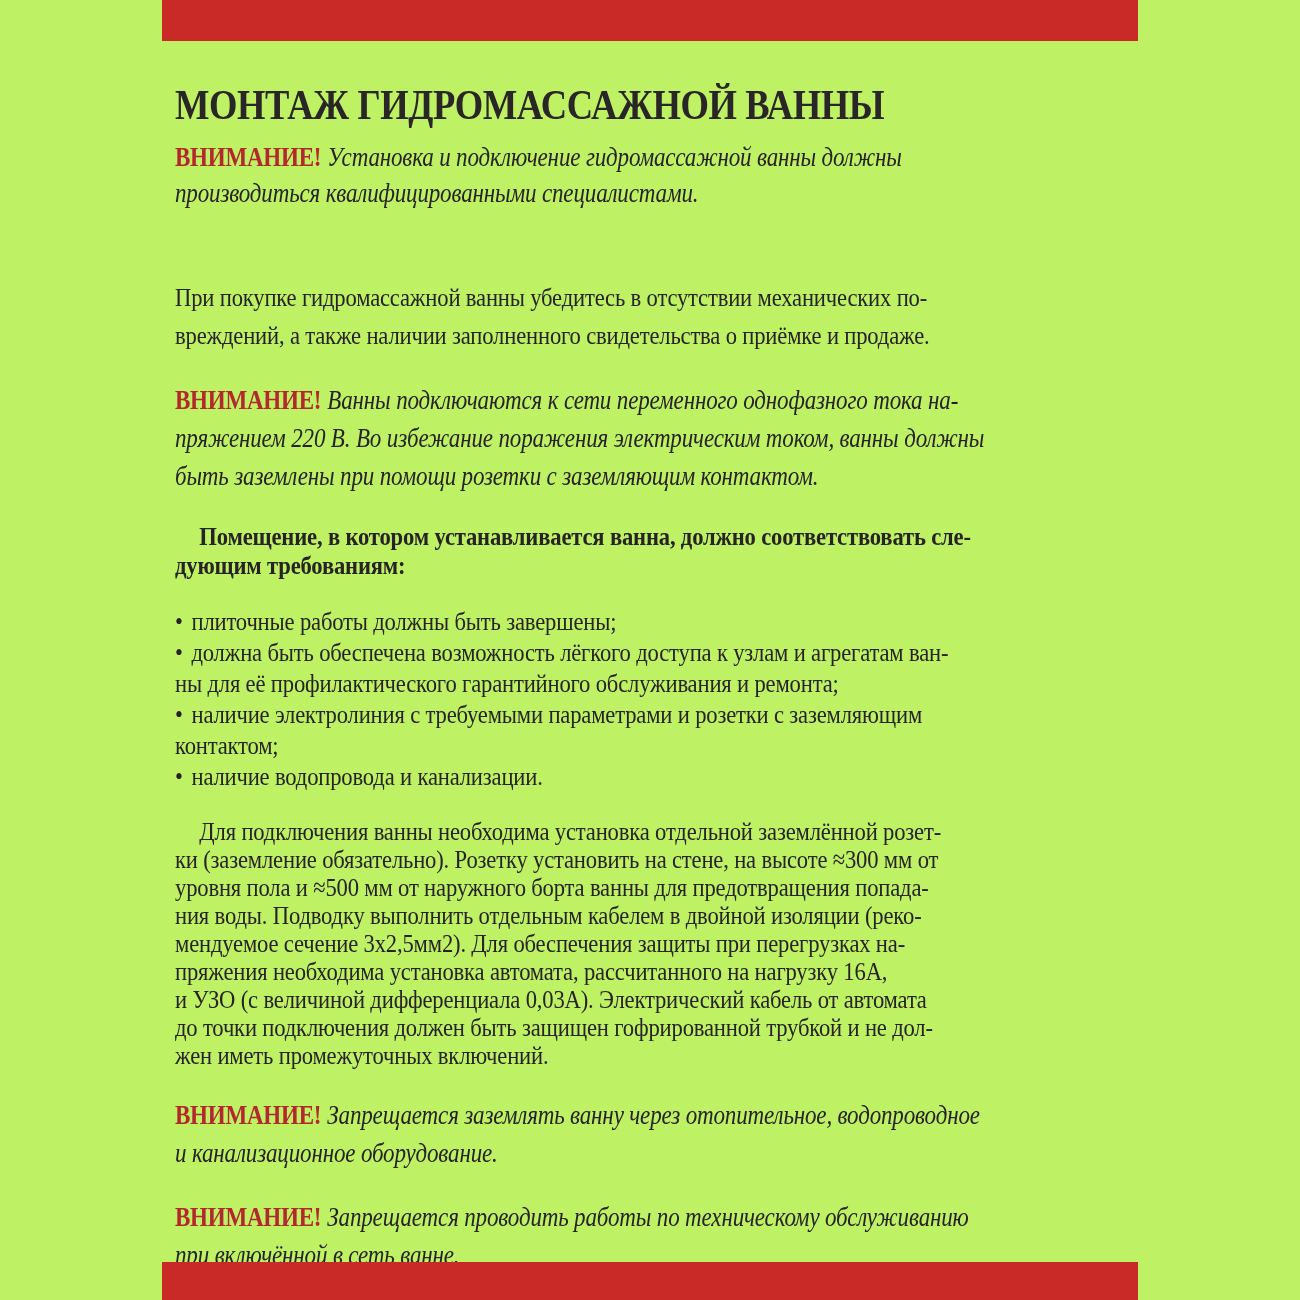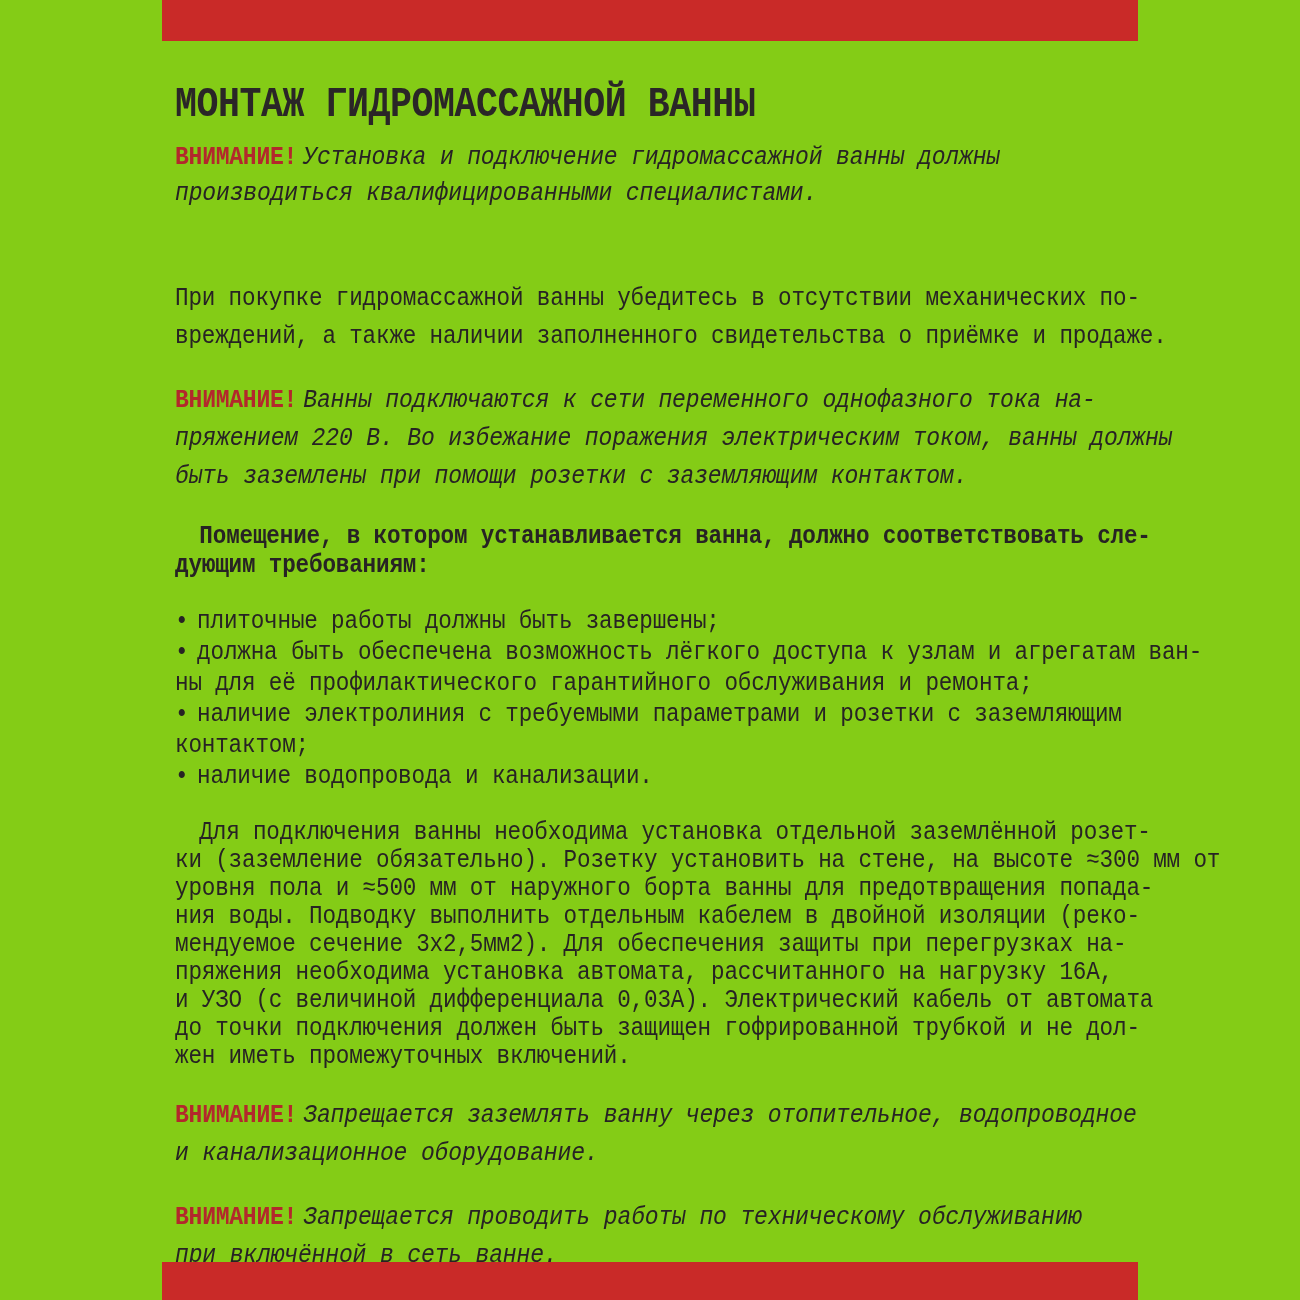--- a/index.html
+++ b/index.html
@@ -1,22 +1,22 @@
 <!DOCTYPE html>
 <html lang="ru" style="--bar-red: #c92a28; --attention-red: #b3282c; --text-dark: #272324;"><head>
 <meta charset="utf-8">
 <style>
   html, body { margin: 0; padding: 0; background: #ffffff; }
   .page {
     position: relative;
     width: 1300px;
     height: 1300px;
-    background: #84cc16;
+    background: #bef264;
     overflow: hidden;
-    font-family: Liberation Mono, monospace;
+    font-family: Liberation Serif, serif;
     color: var(--text-dark, #272324);
   }
   .bar {
     position: absolute;
     left: 162px;
     width: 976px;
     background: var(--bar-red, #c92a28);
   }
   .bar.top { top: 0; height: 41px; }
   .bar.bottom { top: 1262px; height: 38px; }

